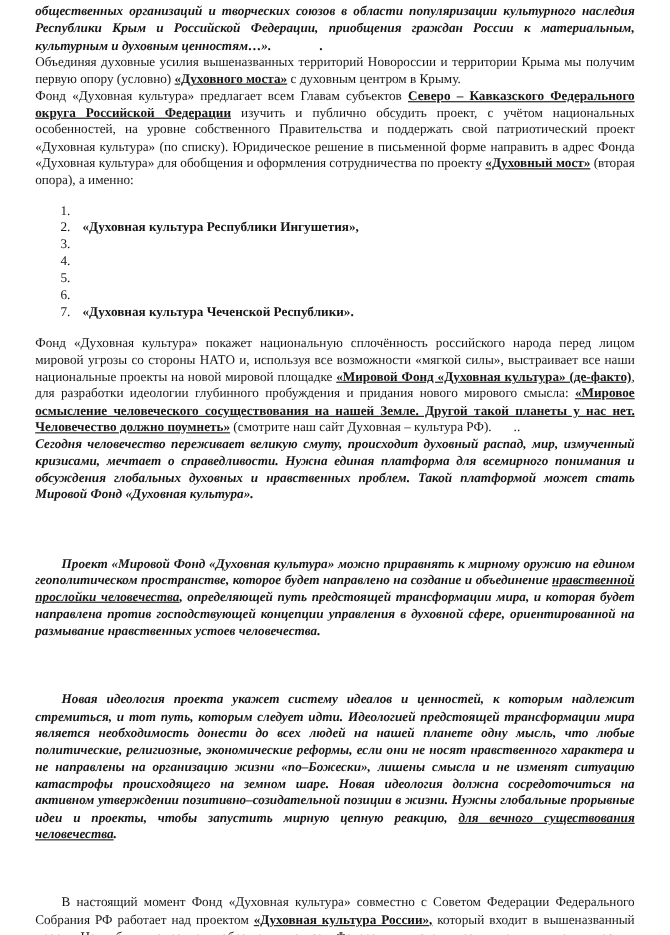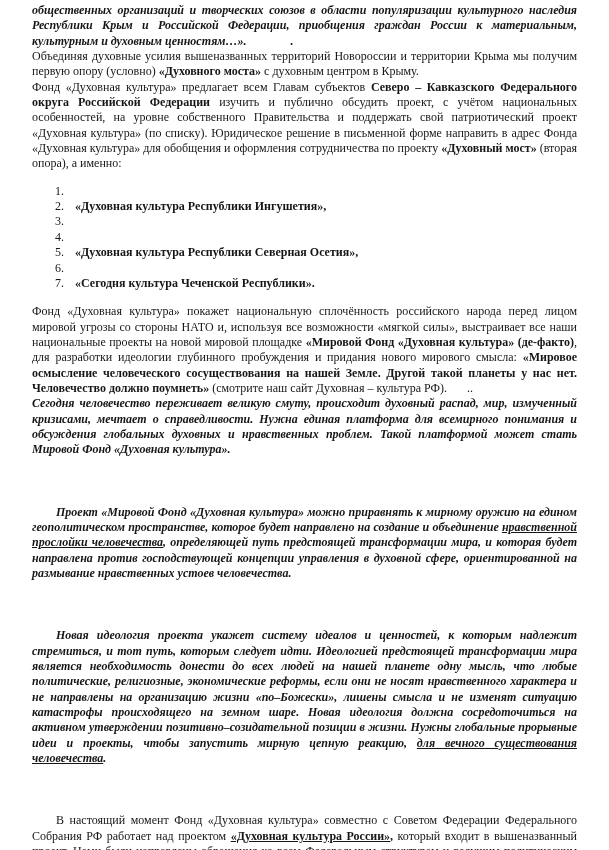--- a/index.html
+++ b/index.html
@@ -18,21 +18,21 @@
     font-family: "Liberation Serif", serif;
     font-size: 12px;
     line-height: 15.35px;
     overflow: hidden;
   }
   p {
     margin: 0;
     text-align: justify;
   }
   .bi { font-weight: bold; font-style: italic; }
-  .b  { font-weight: bold; }
+  .b  { font-weight: bold; text-decoration: underline; }
   .u  { text-decoration: underline; }
   .ind { text-indent: 24px; margin-top: 47px; }
   .list {
     margin: 12px 0 13px 0;
   }
   .li {
     display: flex;
     padding-left: 23px;
     font-weight: bold;
   }
@@ -64,28 +64,27 @@
         <span class="txt">«Духовная культура Республики Ингушетия»,</span>
       </div>
     <div class="li">
         <span class="num">3.</span>
       </div>
     <div class="li">
         <span class="num">4.</span>
       </div>
     <div class="li">
         <span class="num">5.</span>
-        <span class="txt">«Духовная культура Республики Северная Осетия»,</span>
       </div>
     <div class="li">
         <span class="num">6.</span>
       </div>
     <div class="li">
         <span class="num">7.</span>
-        <span class="txt">«Сегодня культура Чеченской Республики».</span>
+        <span class="txt">«Духовная культура Чеченской Республики».</span>
       </div>
   </div>
 
   <p><span>Фонд «Духовная культура» покажет национальную сплочённость российского народа перед лицом мировой угрозы со стороны НАТО и, используя все возможности «мягкой силы», выстраивает все наши национальные проекты на новой мировой площадке </span><span class="b">«Мировой Фонд «Духовная культура» (де-факто)</span><span>, для разработки идеологии глубинного пробуждения и придания нового мирового смысла: </span><span class="b">«Мировое осмысление человеческого сосуществования на нашей Земле. Другой такой планеты у нас нет. Человечество должно поумнеть»</span><span> (смотрите наш сайт Духовная – культура РФ).</span><span class="sp20"></span><span>..</span></p>
 
   <p class="bi"><span>Сегодня человечество переживает великую смуту, происходит духовный распад, мир, измученный кризисами, мечтает о справедливости. Нужна единая платформа для всемирного понимания и обсуждения глобальных духовных и нравственных проблем. Такой платформой может стать Мировой Фонд «Духовная культура».</span></p>
 
   <p class="bi ind"><span>Проект «Мировой Фонд «Духовная культура» можно приравнять к мирному оружию на едином геополитическом пространстве, которое будет направлено на создание и объединение </span><span class="u">нравственной прослойки человечества</span><span>, определяющей путь предстоящей трансформации мира, и которая будет направлена против господствующей концепции управления в духовной сфере, ориентированной на размывание нравственных устоев человечества.</span></p>
 
   <p class="bi ind"><span>Новая идеология проекта укажет систему идеалов и ценностей, к которым надлежит стремиться, и тот путь, которым следует идти. Идеологией предстоящей трансформации мира является необходимость донести до всех людей на нашей планете одну мысль, что любые политические, религиозные, экономические реформы, если они не носят нравственного характера и не направлены на организацию жизни «по–Божески», лишены смысла и не изменят ситуацию катастрофы происходящего на земном шаре. Новая идеология должна сосредоточиться на активном утверждении позитивно–созидательной позиции в жизни. Нужны глобальные прорывные идеи и проекты, чтобы запустить мирную цепную реакцию, </span><span class="u">для вечного существования человечества</span><span>.</span></p>

